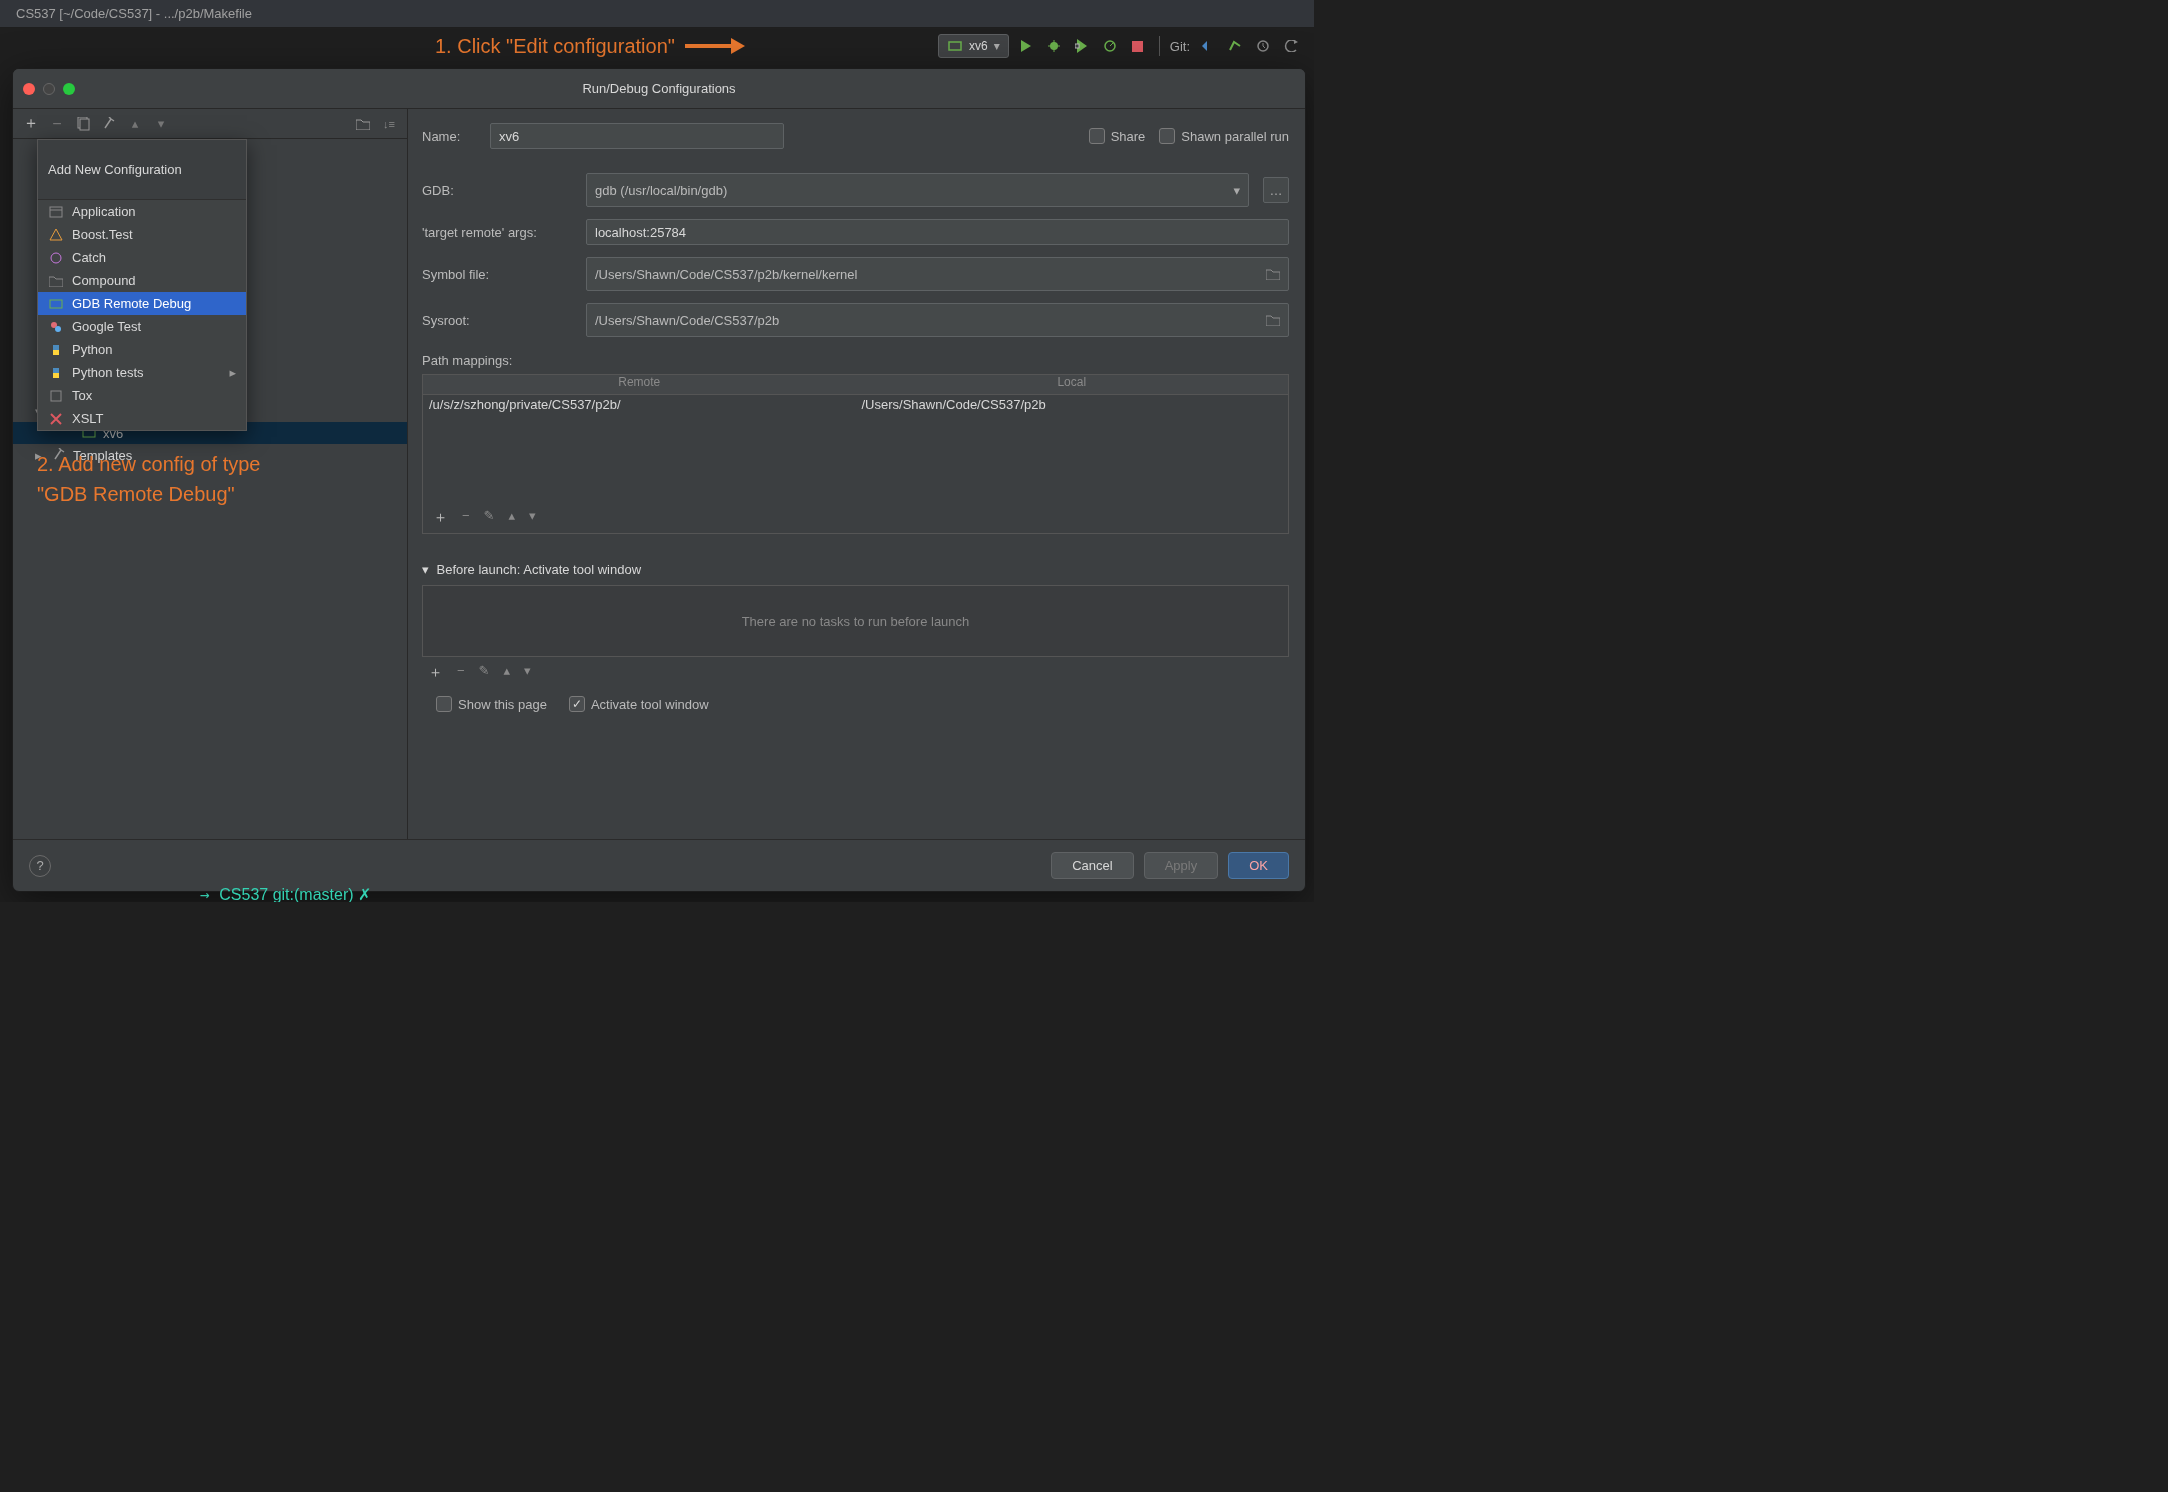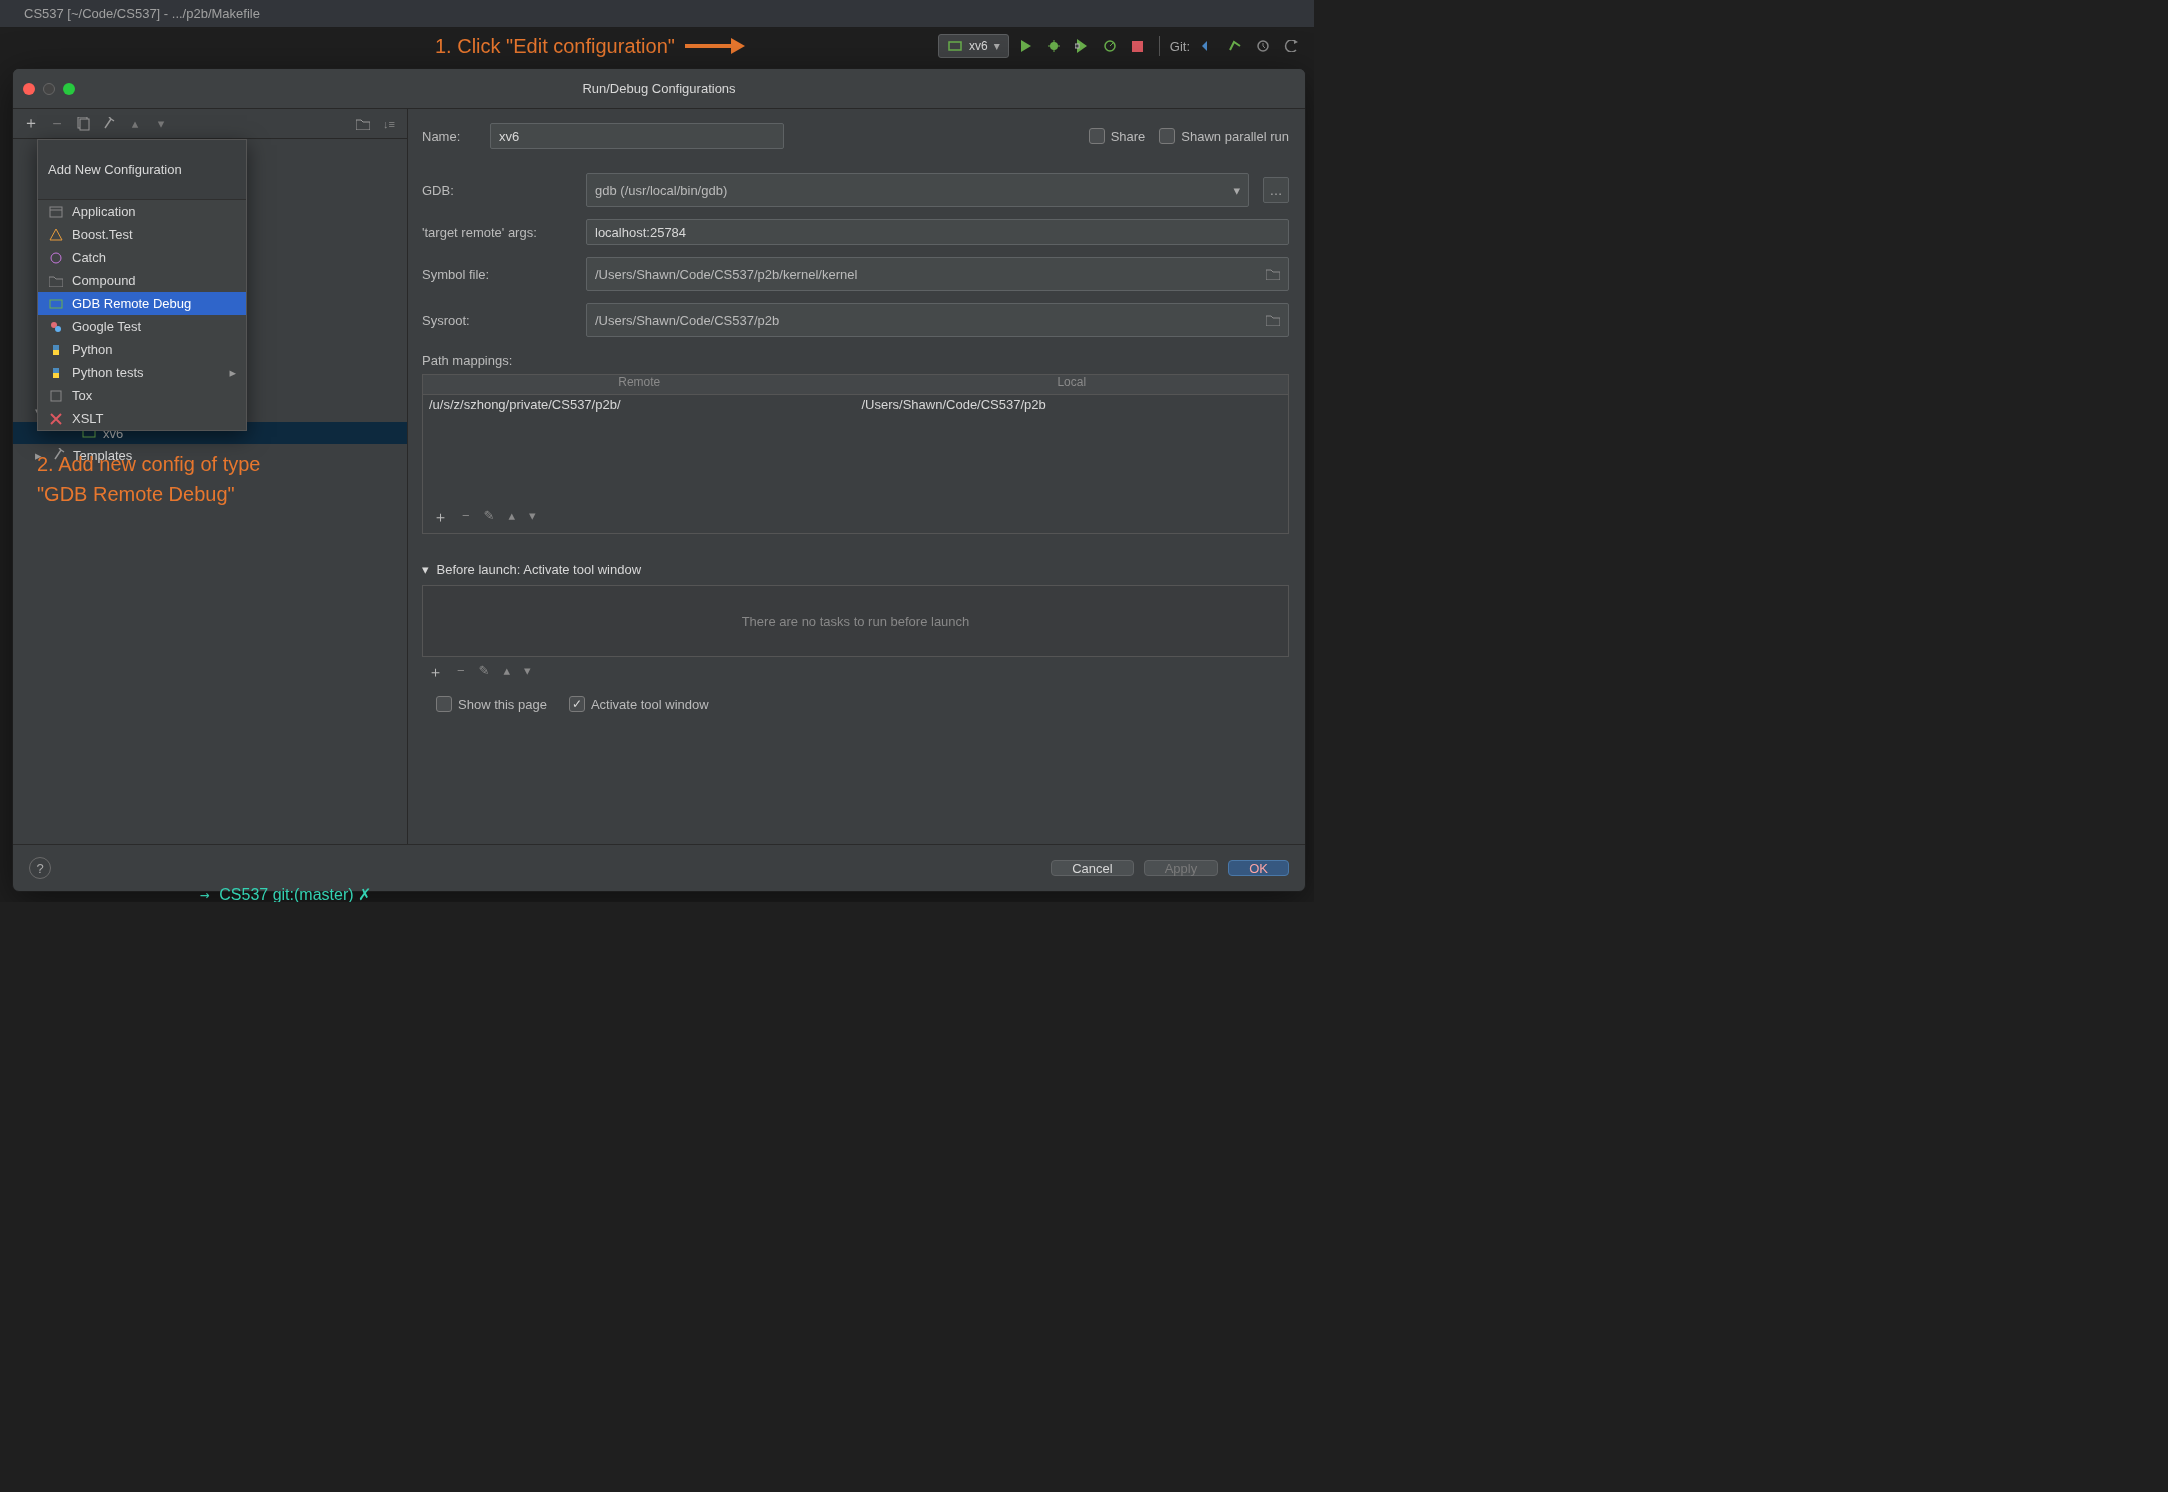--- a/index.html
+++ b/index.html
@@ -30,21 +30,21 @@
     position: relative;
   }
 
   
   .ide-title {
     height: 28px;
     background: #32353a;
     color: #a0a0a0;
     display: flex;
     align-items: center;
-    padding: 0 24px;
+    padding: 0 16px;
     font-size: 13px;
     border-bottom: 1px solid #1e1e1e;
   }
 
   
   .ide-toolbar-row {
     height: 36px;
     display: flex;
     align-items: center;
     justify-content: flex-end;
@@ -314,21 +314,21 @@
   .dialog-footer {
     display:flex; align-items:center; padding:12px 16px; gap:10px;
     border-top:1px solid #2a2a2a;
   }
   .help-btn {
     width:22px; height:22px; border-radius:50%; border:1px solid #6a6a6a;
     display:flex; align-items:center; justify-content:center; color:#aaa;
   }
   .dialog-footer .spacer { flex:1; }
   .btn {
-    height:16px; padding:0 20px; border:1px solid #5f6264; background:#4c5052;
+    height:27px; padding:0 20px; border:1px solid #5f6264; background:#4c5052;
     color:var(--text-light); border-radius:4px; font-size:13px;
   }
   .btn.disabled { color:#7a7a7a; }
   .btn.primary { background:#365880; border-color:#4a78a8; color:#fca5a5; }
 
   .bottom-terminal {
     position:absolute; left:200px; bottom:-2px; color:#33c6a8; font-family:monospace; font-size:16px;
   }
   svg { display:block; }
 </style>

